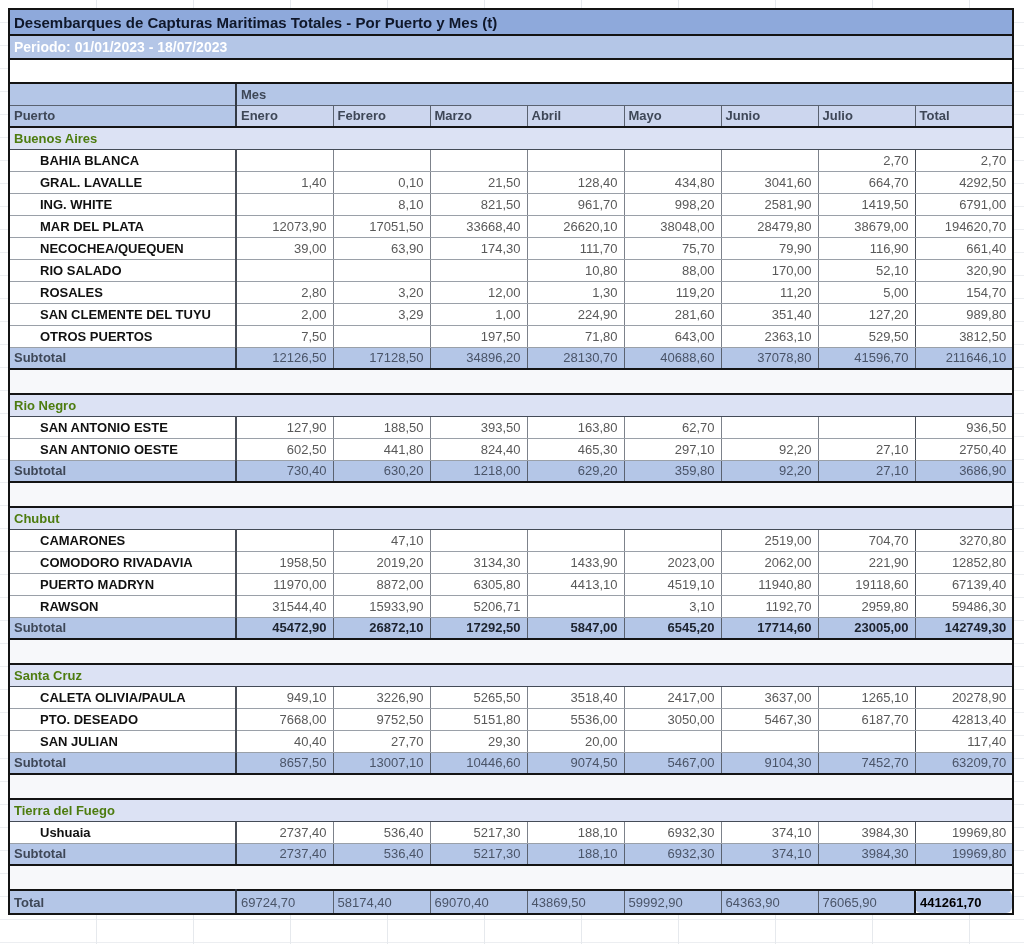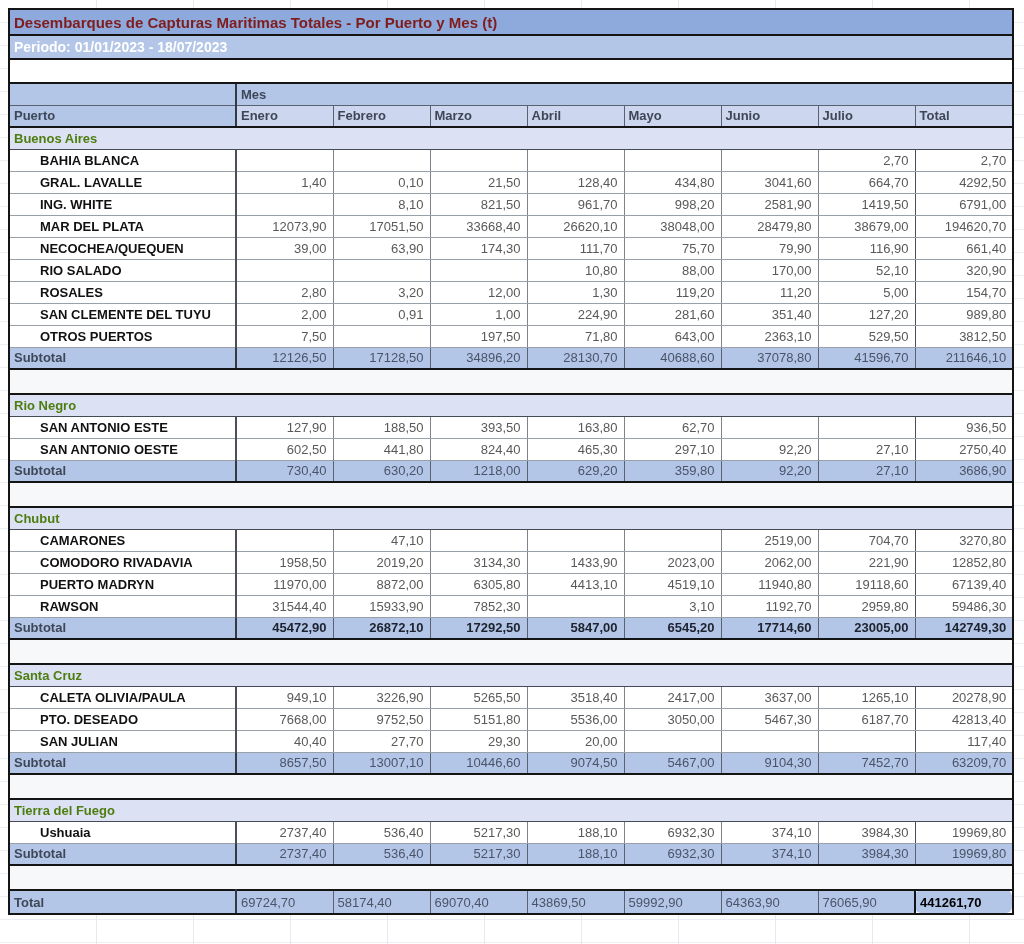--- a/index.html
+++ b/index.html
@@ -35,21 +35,21 @@
   tr.r-mes     td { height: 22px; }
   tr.r-colhead td { height: 22px; }
   tr.r-sechead td { height: 22px; }
   tr.r-data    td { height: 22px; }
   tr.r-subtot  td { height: 22px; }
   tr.r-gap     td { height: 25px; }
   tr.r-total   td { height: 23px; }
 
   
   .title-cell {
-    background: #8EA9DB; color: #7f1d1d;
+    background: #8EA9DB; color: #0f172a;
     font-size: 15px; font-weight: bold;
     border-bottom: 2px solid #141414;
   }
   .period-cell {
     background: #B4C6E7; color: #ffffff;
     font-size: 14px; font-weight: bold;
     border-bottom: 2px solid #141414;
   }
   .blank-cell { background: #ffffff; border-bottom: 2px solid #141414; }
 
@@ -252,21 +252,21 @@
           <td class="val-cell">12,00</td>
           <td class="val-cell">1,30</td>
           <td class="val-cell">119,20</td>
           <td class="val-cell">11,20</td>
           <td class="val-cell">5,00</td>
           <td class="val-cell total-col">154,70</td>
         </tr>
         <tr class="r-data">
           <td class="port-cell">SAN CLEMENTE DEL TUYU</td>
           <td class="val-cell">2,00</td>
-          <td class="val-cell">0,91</td>
+          <td class="val-cell">3,29</td>
           <td class="val-cell">1,00</td>
           <td class="val-cell">224,90</td>
           <td class="val-cell">281,60</td>
           <td class="val-cell">351,40</td>
           <td class="val-cell">127,20</td>
           <td class="val-cell total-col">989,80</td>
         </tr>
         <tr class="r-data">
           <td class="port-cell">OTROS PUERTOS</td>
           <td class="val-cell">7,50</td>
@@ -364,21 +364,21 @@
           <td class="val-cell">4413,10</td>
           <td class="val-cell">4519,10</td>
           <td class="val-cell">11940,80</td>
           <td class="val-cell">19118,60</td>
           <td class="val-cell total-col">67139,40</td>
         </tr>
         <tr class="r-data">
           <td class="port-cell">RAWSON</td>
           <td class="val-cell">31544,40</td>
           <td class="val-cell">15933,90</td>
-          <td class="val-cell">7852,30</td>
+          <td class="val-cell">5206,71</td>
           <td class="val-cell"></td>
           <td class="val-cell">3,10</td>
           <td class="val-cell">1192,70</td>
           <td class="val-cell">2959,80</td>
           <td class="val-cell total-col">59486,30</td>
         </tr>
         <tr class="r-subtot emph">
           <td class="sub-label">Subtotal</td>
           <td class="sub-val">45472,90</td>
           <td class="sub-val">26872,10</td>

